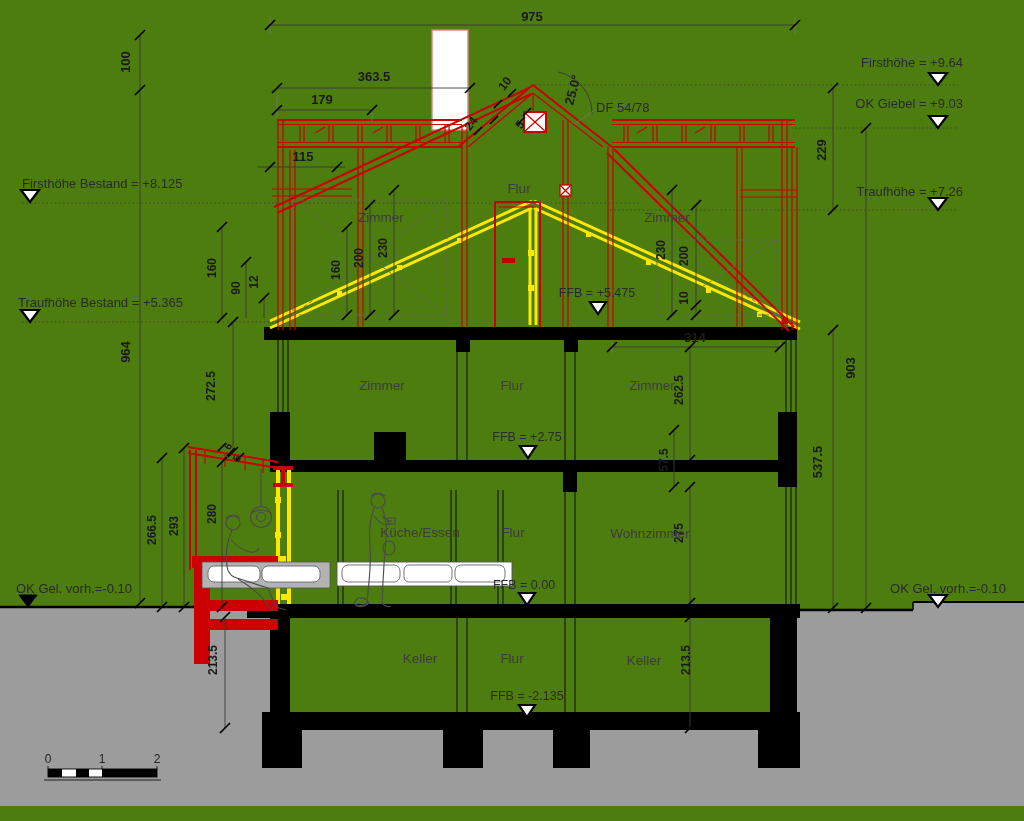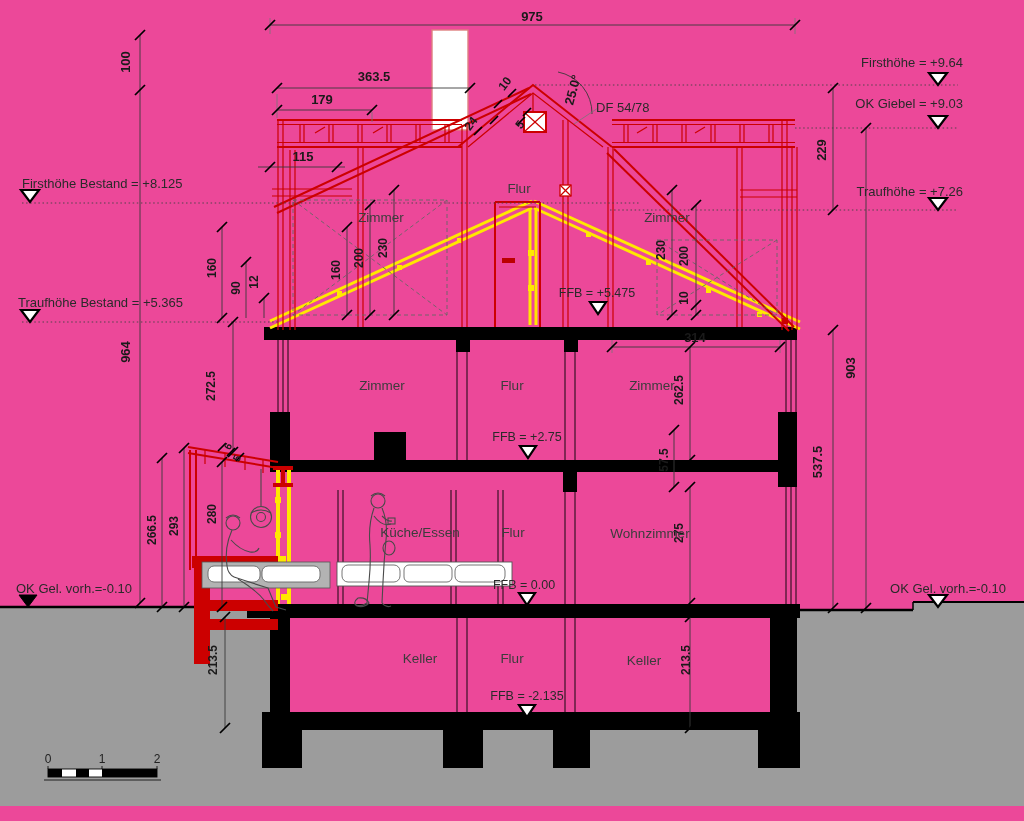--- a/index.html
+++ b/index.html
@@ -1,16 +1,16 @@
 <!DOCTYPE html>
 <html><head>
 <meta charset="utf-8">
 <style>
   html,body{margin:0;padding:0;background:#ffffff;}
-  .stage{width:1024px;height:821px;position:relative;background:#ec4899;overflow:hidden;}
+  .stage{width:1024px;height:821px;position:relative;background:#4d7c0f;overflow:hidden;}
   svg text{font-family:"Liberation Sans",sans-serif;fill:#1a1a1a;}
   .dnum{font-size:13px;font-weight:bold;}
   .dnum2{font-size:12px;font-weight:bold;}
   .dnum3{font-size:10.5px;font-weight:bold;}
   .lbl{font-size:13.5px;fill:#3c3c3c;font-weight:normal;}
   .lvl{font-size:13px;fill:#2a2a2a;}
   .ffbt{font-size:12.5px;fill:#2a2a2a;}
   .snum{font-size:12px;fill:#222;}
   .gry{fill:#9c9c9c;}
   .blk{fill:#000;}

